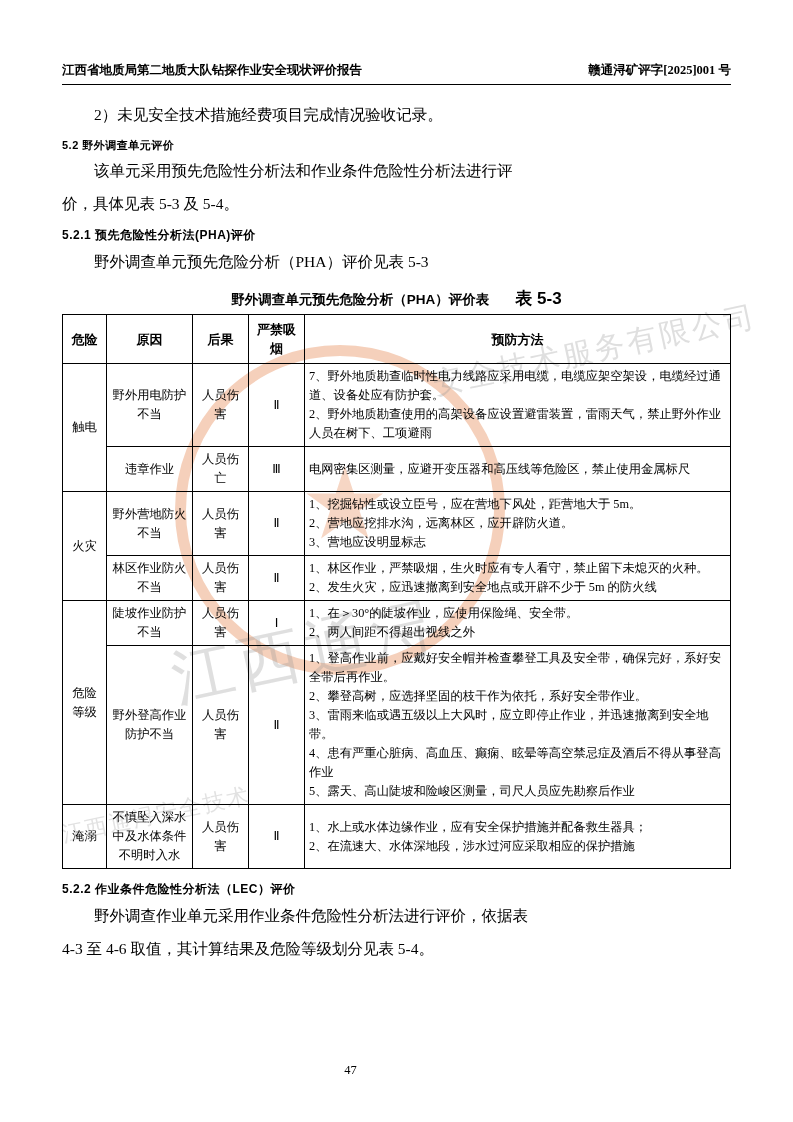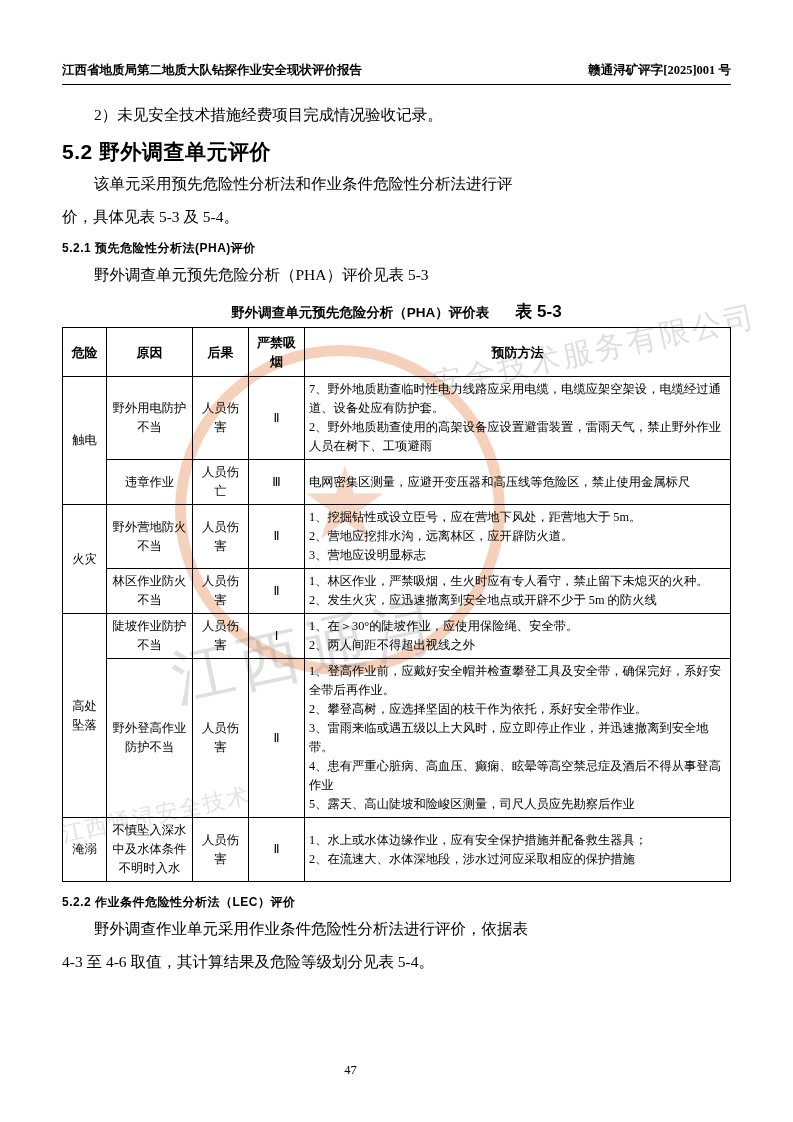--- a/index.html
+++ b/index.html
@@ -104,21 +104,21 @@
   }
   p.body-text {
     margin: 0 0 2px 0;
     font-size: 15.5px;
     line-height: 31px;
     text-indent: 0;
   }
   p.indent2 { text-indent: 32px; }
   h2.sec {
     margin: 8px 0 2px 0;
-    font-size: 21px;
+    font-size: 11px;
     font-weight: bold;
     font-family: "Liberation Sans", "DejaVu Sans", sans-serif;
     letter-spacing: 0.5px;
   }
   h3.sec {
     margin: 8px 0 2px 0;
     font-size: 12px;
     font-weight: bold;
     font-family: "Liberation Sans", "DejaVu Sans", sans-serif;
     letter-spacing: 0.5px;
@@ -261,21 +261,21 @@
           <td class="mid">林区作业防火不当</td>
           <td class="mid">人员伤害</td>
           <td class="lvl">Ⅱ</td>
           <td class="prev">
             <div>1、林区作业，严禁吸烟，生火时应有专人看守，禁止留下未熄灭的火种。</div>
             <div>2、发生火灾，应迅速撤离到安全地点或开辟不少于 5m 的防火线</div>
           </td>
         </tr>
 
         <tr>
-          <td class="vert-cell" rowspan="2">高处坠落</td>
+          <td class="vert-cell" rowspan="2">危险等级</td>
           <td class="mid">陡坡作业防护不当</td>
           <td class="mid">人员伤害</td>
           <td class="lvl">Ⅰ</td>
           <td class="prev">
             <div>1、在＞30°的陡坡作业，应使用保险绳、安全带。</div>
             <div>2、两人间距不得超出视线之外</div>
           </td>
         </tr>
         <tr>
           <td class="mid">野外登高作业防护不当</td>

